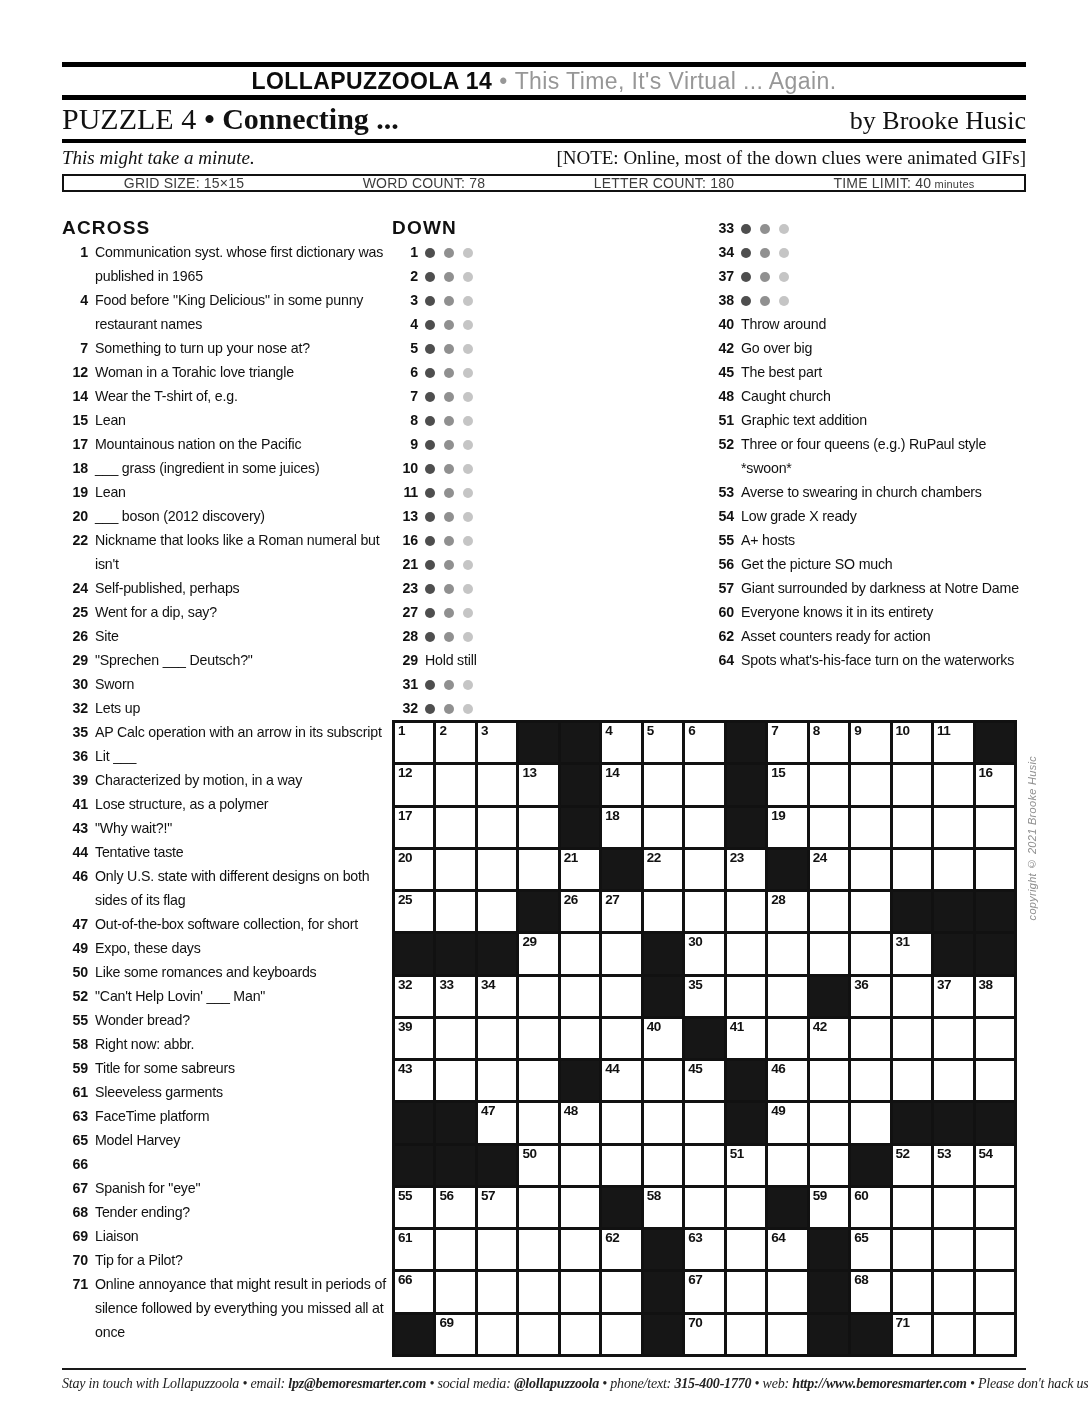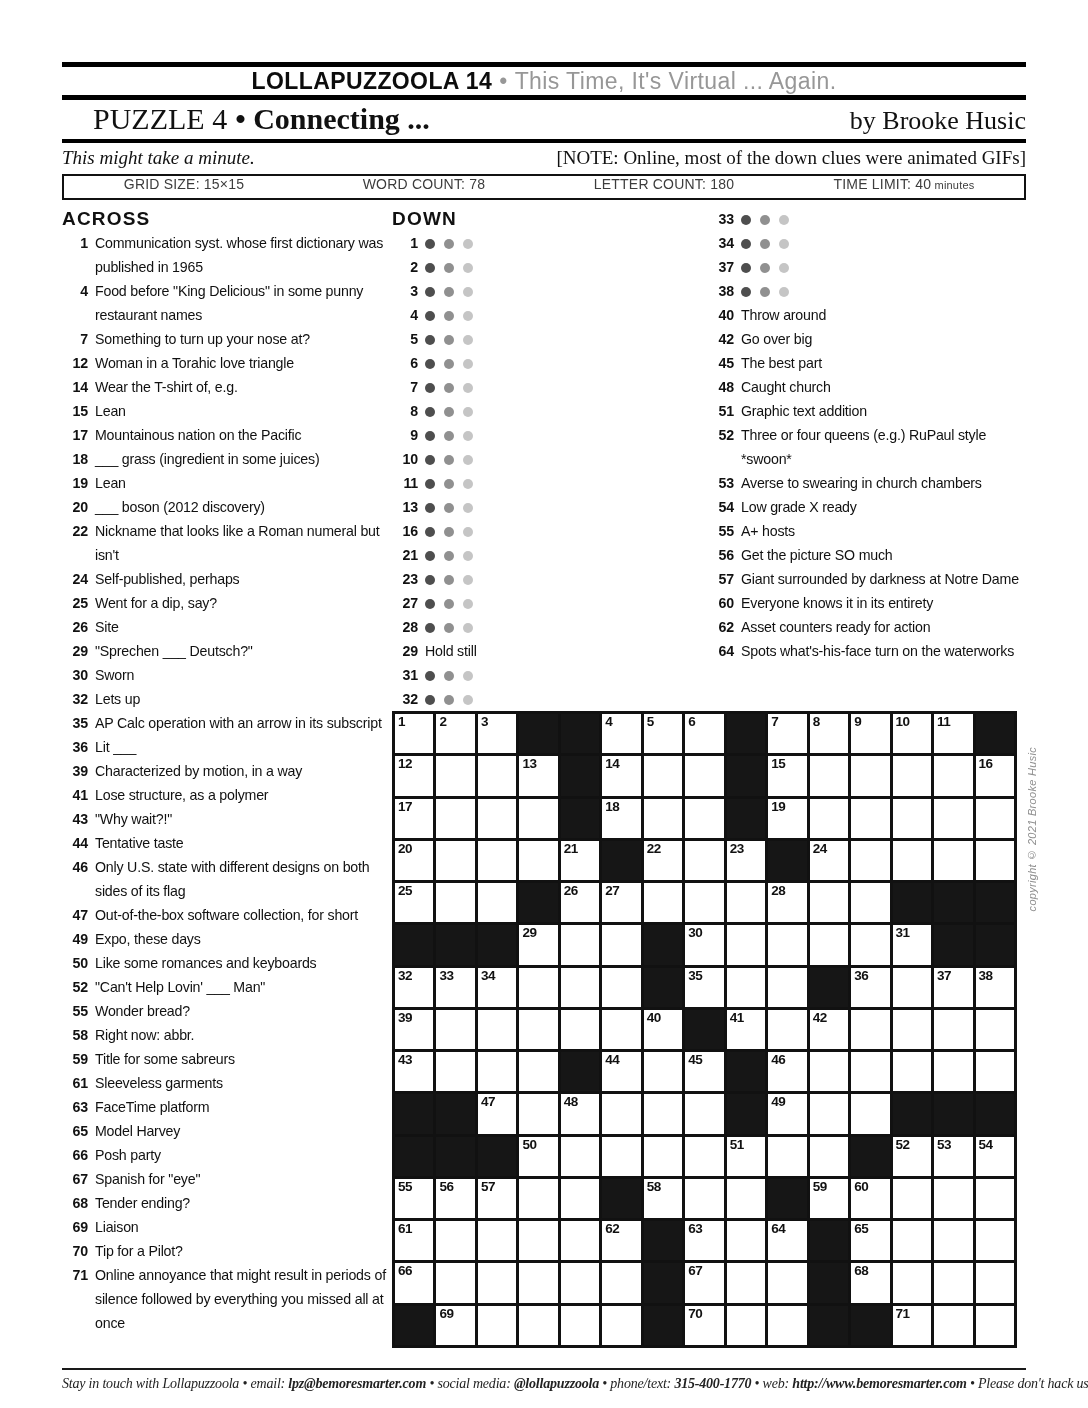--- a/index.html
+++ b/index.html
@@ -10,32 +10,32 @@
   .rule { height:5px; background:#000; }
   .rule-mid { height:4px; }
 
   .banner { text-align:center; font-size:23px; line-height:20px; padding:4px 0 4px;
             letter-spacing:0.4px; }
   .banner-bold { font-weight:800; color:#0c0c0c; }
   .banner-sep { color:#979797; margin:0 7px; }
   .banner-gray { color:#979797; }
 
   .title-row { display:flex; justify-content:space-between; align-items:baseline;
-               font-family:"Liberation Serif", serif; padding:2px 0 3px;margin-left:31px; }
+               font-family:"Liberation Serif", serif; padding:2px 0 3px; }
   .title { font-size:30px; line-height:34px; }
   .title-bold { font-weight:bold; margin-left:8px; }
   .byline { font-size:26px; }
 
   .note-row { display:flex; justify-content:space-between; align-items:baseline;
               font-family:"Liberation Serif", serif; font-size:19px; line-height:22px;
               padding:4px 0 5px; }
   .note-left { font-style:italic; }
 
-  .info-bar { border:2px solid #111; height:26px; display:flex; align-items:flex-start;
-              margin-bottom:7px; }
+  .info-bar { border:2px solid #111; height:18px; display:flex; align-items:center;
+              margin-bottom:24px; }
   .info-item { flex:1; text-align:center; font-size:14px; color:#3c3c3c;
                letter-spacing:0.2px; white-space:nowrap; }
   .info-suffix { font-size:11px; }
 
   .content { display:flex; }
   .across-col { width:330px; flex:none; }
   .right-area { flex:1; min-width:0; display:flex; flex-direction:column; }
   .down-cols { display:flex; height:504px; }
   .down-col { width:316px; flex:none; }
   .down-col2 { flex:1; min-width:0; }
@@ -236,21 +236,20 @@
           <div class="clue-row">
             <span class="clue-num">63</span>
             <span class="clue-text">FaceTime platform</span>
           </div>
           <div class="clue-row">
             <span class="clue-num">65</span>
             <span class="clue-text">Model Harvey</span>
           </div>
           <div class="clue-row">
             <span class="clue-num">66</span>
-            <span class="clue-text">Posh party</span>
           </div>
           <div class="clue-row">
             <span class="clue-num">67</span>
             <span class="clue-text">Spanish for "eye"</span>
           </div>
           <div class="clue-row">
             <span class="clue-num">68</span>
             <span class="clue-text">Tender ending?</span>
           </div>
           <div class="clue-row">

